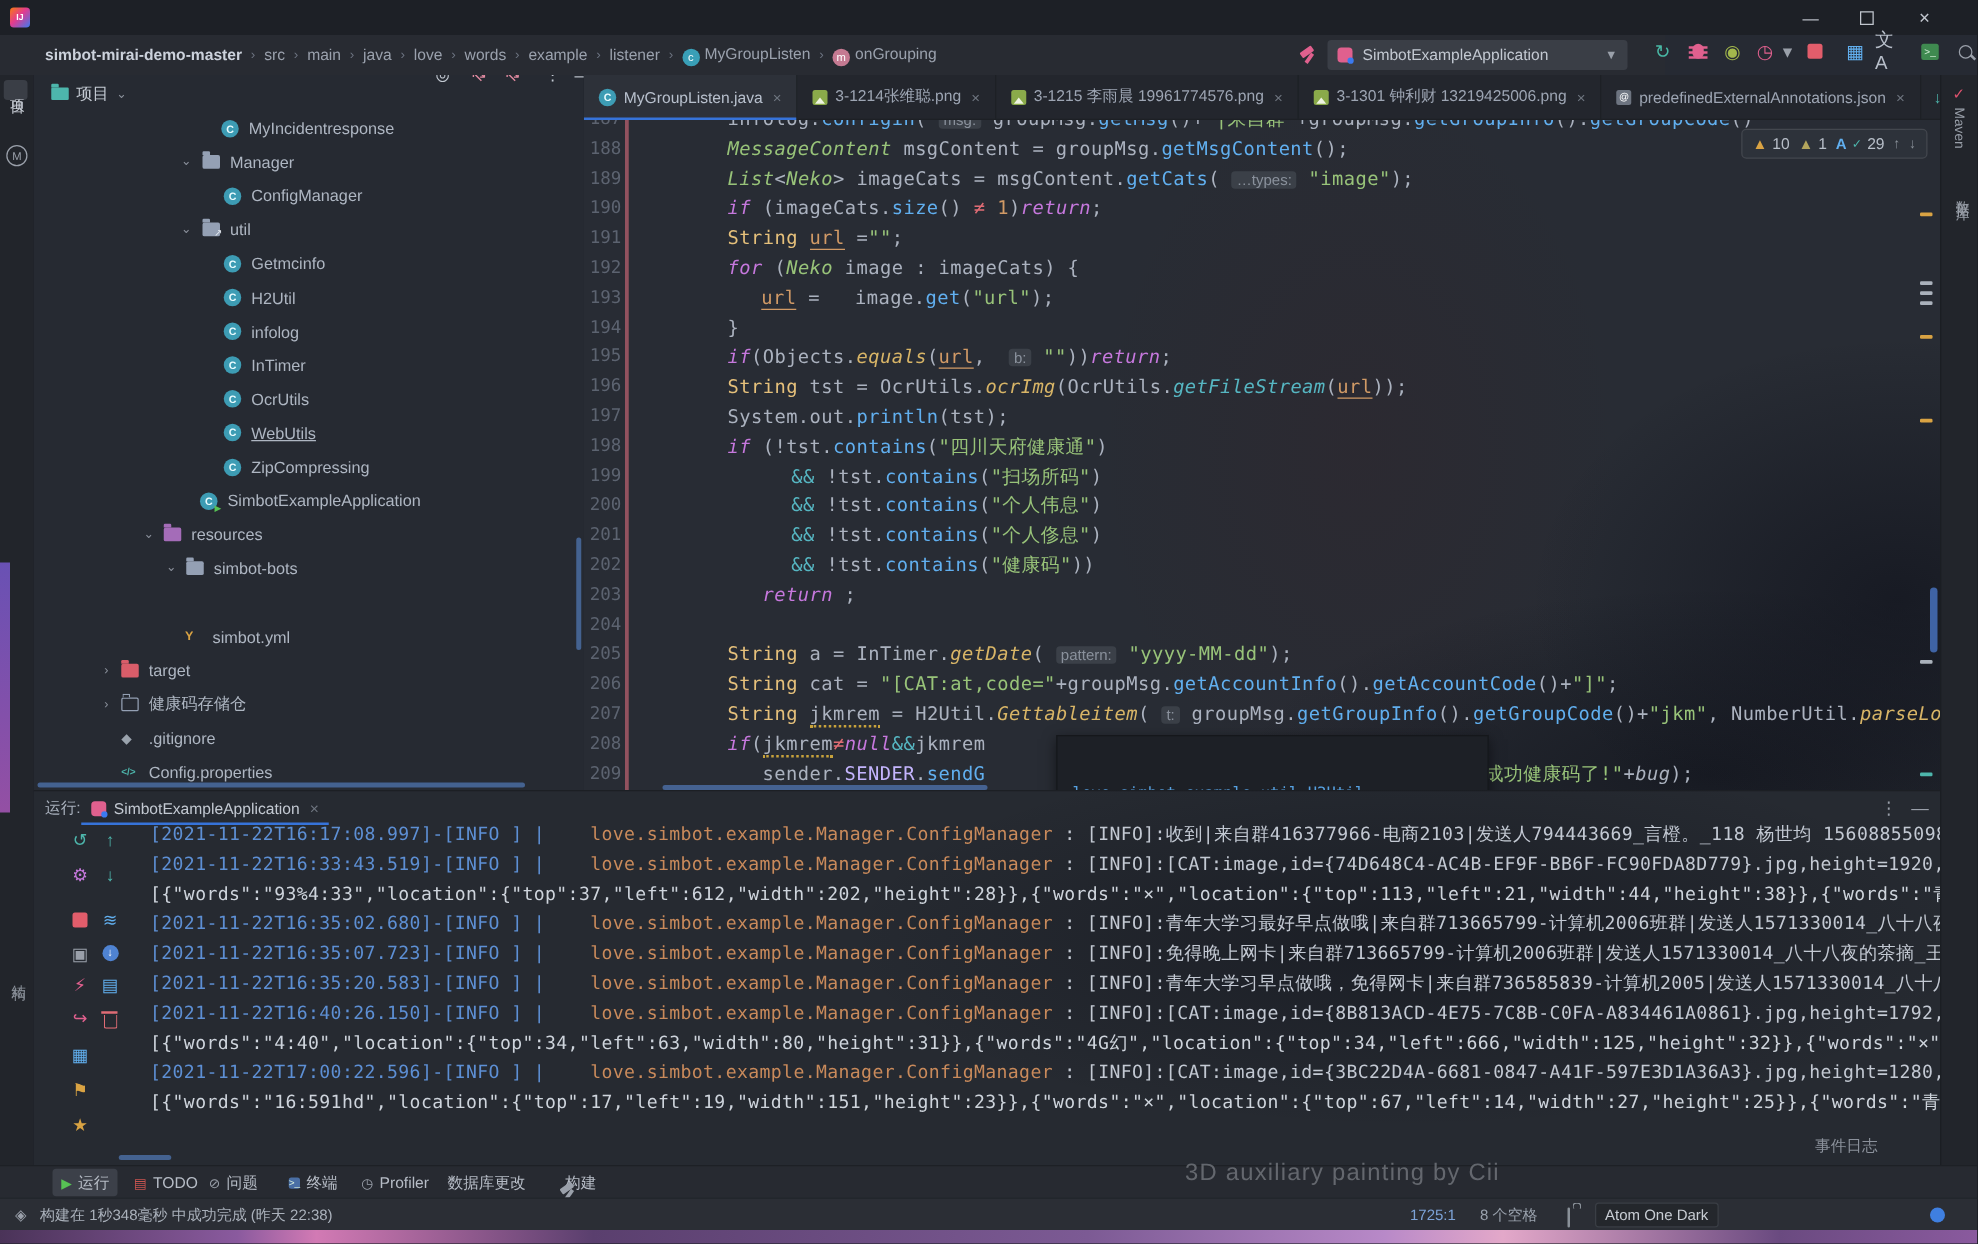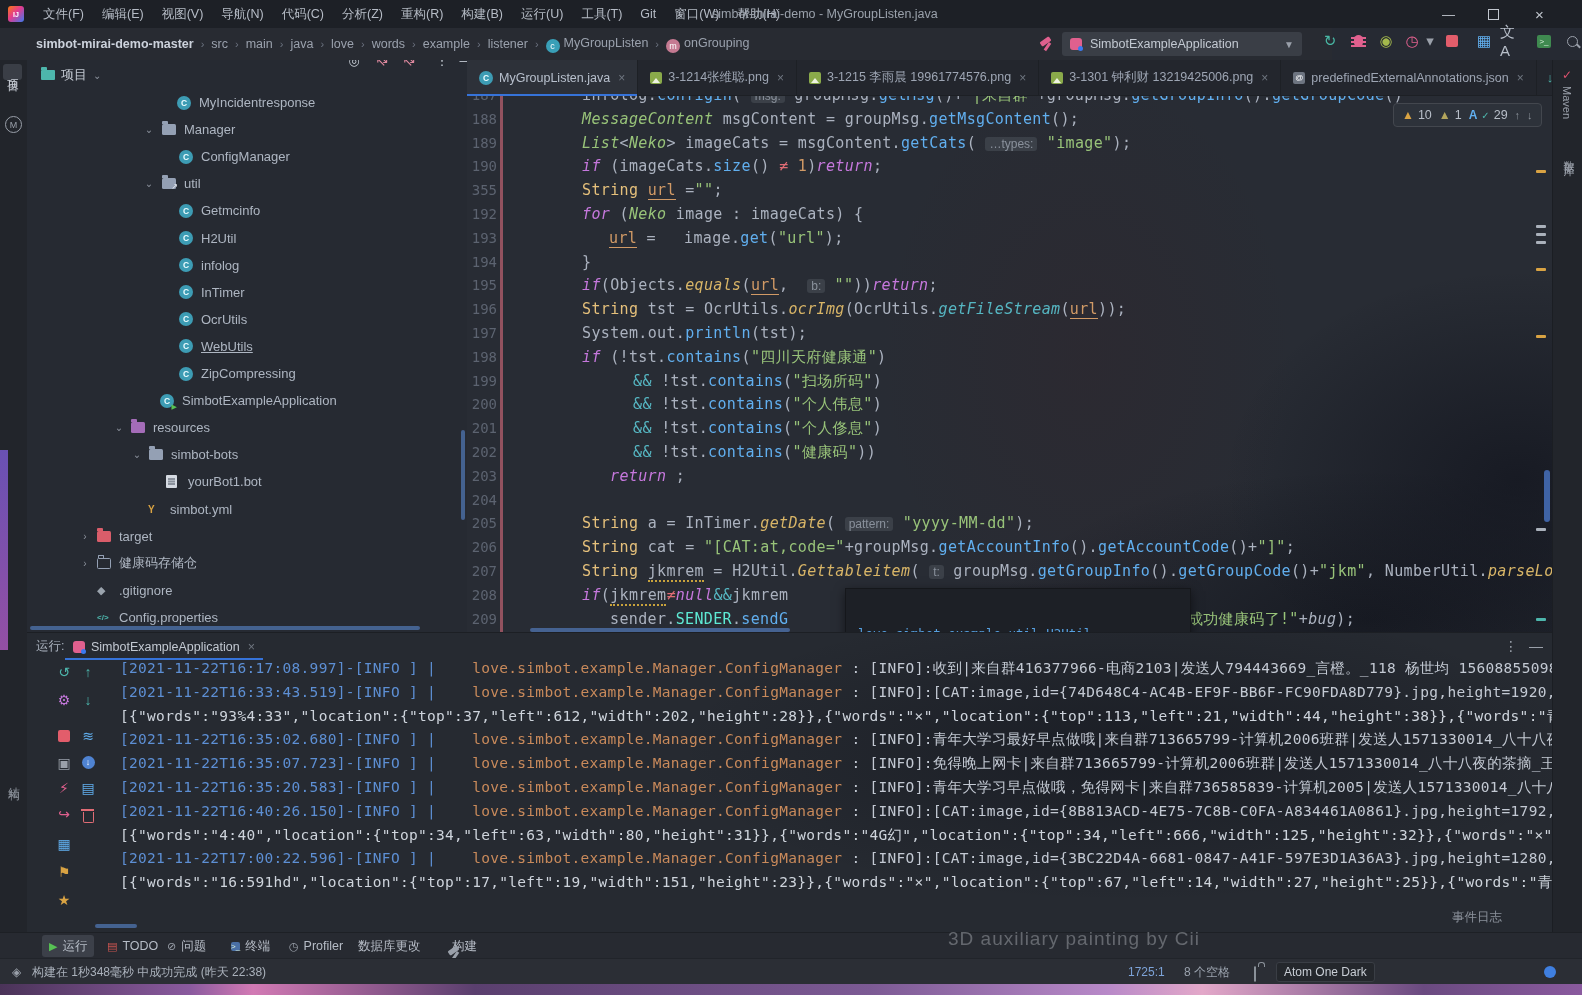--- a/index.html
+++ b/index.html
@@ -93,21 +93,21 @@
   .imgico::after{content:"";position:absolute;left:2px;bottom:1px;border-left:4px solid transparent;border-right:4px solid transparent;border-bottom:5px solid #eef3e2;}
   .jsonico{width:12px;height:12px;border-radius:2px;background:#6d7480;color:#fff;font-size:8px;text-align:center;line-height:12px;}
   #tab-overflow{margin-left:auto;color:#4db6ac;padding:0 10px;display:flex;align-items:center;font-size:13px;}
   .coderow{position:absolute;height:24px;line-height:23.8px;white-space:pre;font-size:15px;letter-spacing:.35px;z-index:2;}
   .lnum{position:absolute;width:30px;text-align:right;color:#5c6370;font-size:14px;line-height:23.8px;height:24px;z-index:2;
         font-family:"DejaVu Sans Mono",monospace;}
   .cp{color:#abb2bf}.ck{color:#c678dd;font-style:italic}.ct{color:#e5c07b}.ci{color:#98c379;font-style:italic}
   .cm{color:#61afef}.cs{color:#98c379}.cn{color:#d19a66}
   .cu{color:#d19a66;border-bottom:1px solid #d19a66}
   .cy{color:#abb2bf;border-bottom:2px dotted #c7a23c}
-  .ce{color:#e06c75}.ca{color:#56b6c2}.cc{color:#5eead4}
+  .ce{color:#e06c75}.ca{color:#56b6c2}.cc{color:#c4b5fd}
   .cf{color:#d8b567;font-style:italic}.cg{color:#56b6c2;font-style:italic}.cb{color:#abb2bf;font-style:italic}
   .ch{background:#3b4048;color:#8a919c;border-radius:3px;padding:0 4px;font-size:12px;font-family:"Liberation Sans",sans-serif;letter-spacing:0;}
   #changebar{position:absolute;left:33px;top:26px;width:3px;height:560px;background:#b65f6d;opacity:.75;z-index:2;}
   #inspections{position:absolute;left:926px;top:43px;height:22px;background:#2e333be0;border:1px solid #43474e;border-radius:4px;
         display:flex;align-items:center;padding:0 8px;gap:7px;color:#b7bec8;font-size:12.5px;z-index:9;}
   .warn-tri{color:#d9a343;font-size:12px;} .warn-tri.weak{color:#b3a55c;}
   .typo-ic{color:#61afef;font-weight:bold;font-size:12px;} .typo-chk{color:#4db6ac;font-size:10px;margin-left:-3px;}
   .insp-arr{color:#8a9199;font-size:11px;}
   #popup{position:absolute;left:378px;top:528px;width:332px;height:62px;background:#1d2026;border:1px solid #15171b;
         box-shadow:0 3px 10px rgba(0,0,0,.5);z-index:10;font-size:12.5px;padding:7px 0 0 12px;white-space:pre;}
@@ -145,36 +145,20 @@
 
 <div id="root">
 
   <div class="art" style="left:467px;top:60px;width:1085px;height:572px;background:radial-gradient(420px 300px at 1050px 420px,rgba(10,12,22,.55),transparent 70%),radial-gradient(300px 420px at 620px 300px,rgba(60,30,35,.18),transparent 70%),radial-gradient(500px 200px at 900px 560px,rgba(8,10,18,.5),transparent 75%);"></div>
   <div class="art" style="left:27px;top:632px;width:1525px;height:300px;background:radial-gradient(600px 200px at 1100px 120px,rgba(10,12,20,.4),transparent 75%);"></div>
   <div class="art" style="left:0;top:450px;width:8px;height:200px;background:linear-gradient(180deg,#7b5cd6,#b05ac2);opacity:.8;"></div>
   <div class="art" style="left:0;top:984px;width:1582px;height:11px;background:linear-gradient(90deg,#4a3358,#8a5a9e 12%,#d27ab4 16%,#5a3f6e 30%,#7c5a94 55%,#b889c8 70%,#e3a8c9 76%,#6a4a80 90%,#8a5a9e);"></div>
 
   <div id="titlebar" class="abs">
     <div id="logo">IJ</div>
-    <div id="menubar" style="display:flex;">
-        <div class="menu-item">文件(F)</div>
-        <div class="menu-item">编辑(E)</div>
-        <div class="menu-item">视图(V)</div>
-        <div class="menu-item">导航(N)</div>
-        <div class="menu-item">代码(C)</div>
-        <div class="menu-item">分析(Z)</div>
-        <div class="menu-item">重构(R)</div>
-        <div class="menu-item">构建(B)</div>
-        <div class="menu-item">运行(U)</div>
-        <div class="menu-item">工具(T)</div>
-        <div class="menu-item">Git</div>
-        <div class="menu-item">窗口(W)</div>
-        <div class="menu-item">帮助(H)</div>
-      </div>
-    <div id="win-title">simbot-mirai-demo - MyGroupListen.java</div>
     <div class="winbtn" style="left:1426px;">—</div>
     <div class="winbtn" style="left:1471px;">
         <span class="winbox"></span>
       </div>
     <div class="winbtn" style="left:1517px;font-size:15px;">×</div>
   </div>
 
   <div id="toolbar" class="abs">
     <div id="crumbs">
         <div class="crumb first">simbot-mirai-demo-master</div>
@@ -306,24 +290,20 @@
         <div class="trow" style="top: 324.2px; left: 0px; width: 440px;">
           <span class="chev" style="left: 86px;">⌄</span>
           <span class="ficon f-res" style="left: 104px;"></span>
           <span class="tlabel" style="left: 126px;">resources</span>
         </div>
         <div class="trow" style="top: 351.3px; left: 0px; width: 440px;">
           <span class="chev" style="left: 104px;">⌄</span>
           <span class="ficon" style="left: 122px;"></span>
           <span class="tlabel" style="left: 144px;">simbot-bots</span>
         </div>
-        <div class="trow" style="top: 378.4px; left: 0px; width: 440px;">
-          <span class="doc" style="left: 139px;"></span>
-          <span class="tlabel" style="left: 161px;">yourBot1.bot</span>
-        </div>
         <div class="trow" style="top: 405.5px; left: 0px; width: 440px;">
           <span class="txticon" style="color: rgb(217, 163, 67); font-size: 10px; left: 121px;">Y</span>
           <span class="tlabel" style="left: 143px;">simbot.yml</span>
         </div>
         <div class="trow" style="top: 432.6px; left: 0px; width: 440px;">
           <span class="chev" style="left: 52px;">›</span>
           <span class="ficon f-excl" style="left: 70px;"></span>
           <span class="tlabel" style="left: 92px;">target</span>
         </div>
         <div class="trow" style="top: 459.7px; left: 0px; width: 440px;">
@@ -344,21 +324,21 @@
     <div class="vscroll" style="left:434px;top:370px;width:4px;height:90px;"></div>
   </div>
 
   <div id="editor" class="abs">
     <div id="changebar"></div>
     <div id="gutter">
         <div class="lnum" style="left: 0px; top: 24px;">187</div>
         <div class="lnum" style="left: 0px; top: 47.8px;">188</div>
         <div class="lnum" style="left: 0px; top: 71.6px;">189</div>
         <div class="lnum" style="left: 0px; top: 95.4px;">190</div>
-        <div class="lnum" style="left: 0px; top: 119.2px;">355</div>
+        <div class="lnum" style="left: 0px; top: 119.2px;">191</div>
         <div class="lnum" style="left: 0px; top: 143px;">192</div>
         <div class="lnum" style="left: 0px; top: 166.8px;">193</div>
         <div class="lnum" style="left: 0px; top: 190.6px;">194</div>
         <div class="lnum" style="left: 0px; top: 214.4px;">195</div>
         <div class="lnum" style="left: 0px; top: 238.2px;">196</div>
         <div class="lnum" style="left: 0px; top: 262px;">197</div>
         <div class="lnum" style="left: 0px; top: 285.8px;">198</div>
         <div class="lnum" style="left: 0px; top: 309.6px;">199</div>
         <div class="lnum" style="left: 0px; top: 333.4px;">200</div>
         <div class="lnum" style="left: 0px; top: 357.2px;">201</div>

